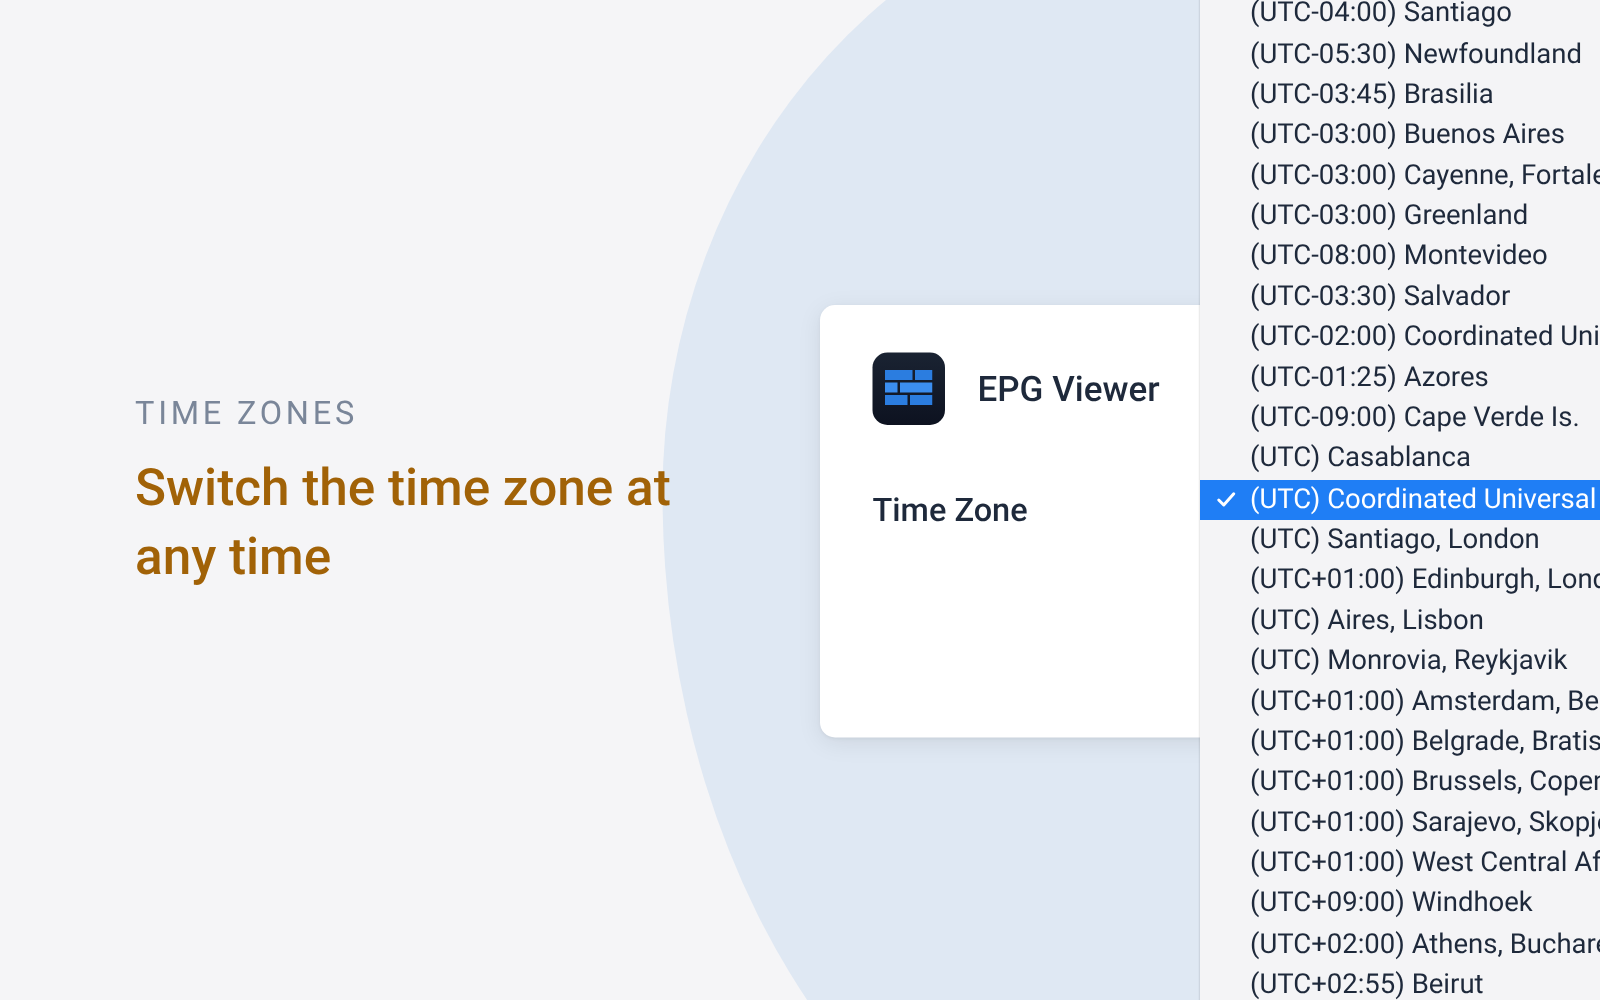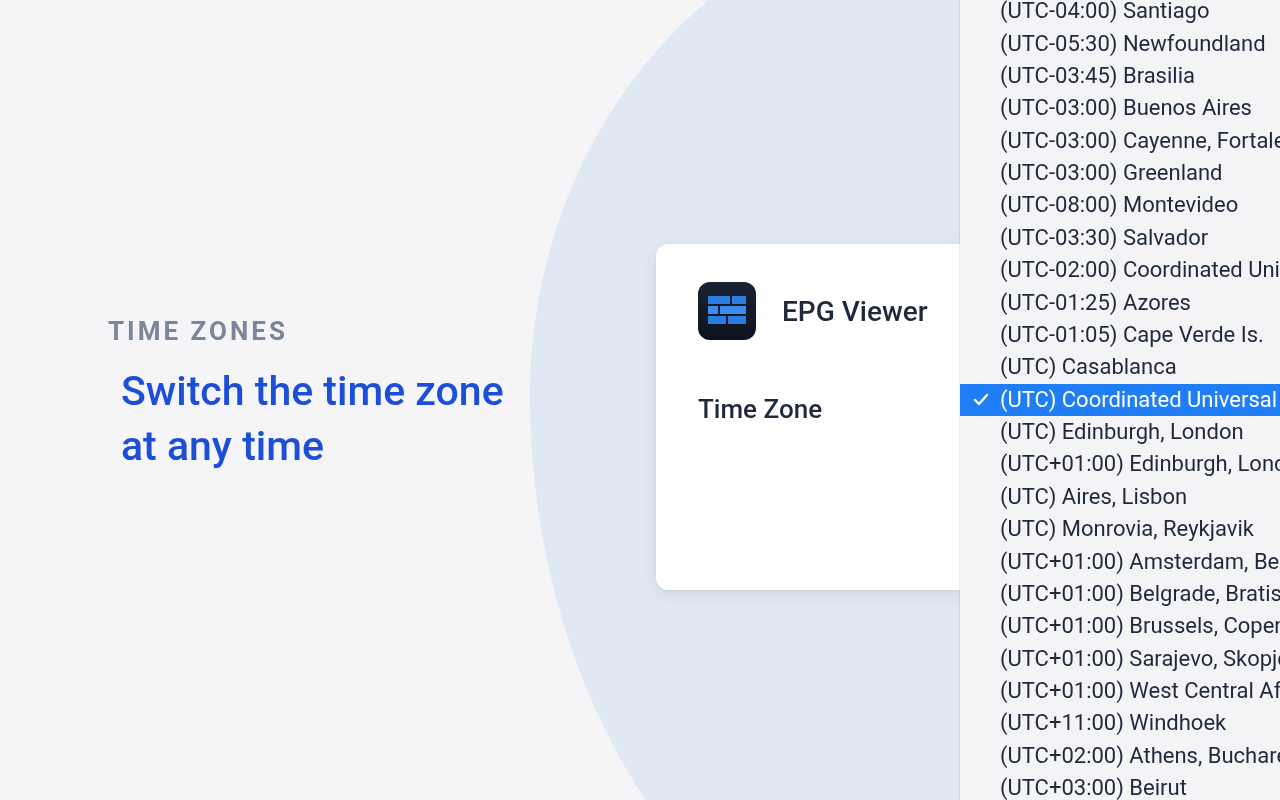--- a/index.html
+++ b/index.html
@@ -12,31 +12,30 @@
       position: relative;
     }
     .left-panel {
       position: absolute;
       left: 108px;
       top: 316px;
       width: 440px;
     }
     .eyebrow {
       font-size: 26px;
-      font-weight: 700;
+      font-weight: 400;
       letter-spacing: 3px;
       color: #7a8699;
       margin-bottom: 18px;
     }
     .heading {
       font-size: 41px;
       font-weight: 500;
       line-height: 1.35;
-      color: #1d4ed8;
-      margin-left: 13px;
+      color: #a16207;
     }
     .blob {
       position: absolute;
       left: 530px;
       top: -100px;
       width: 900px;
       height: 1100px;
       background: #dfe8f3;
       border-radius: 50% 50% 50% 50% / 45% 45% 55% 55%;
     }
@@ -145,33 +144,33 @@
       <li class="dropdown-item"><span>(UTC-04:00) Santiago</span></li>
       <li class="dropdown-item"><span>(UTC-05:30) Newfoundland</span></li>
       <li class="dropdown-item"><span>(UTC-03:45) Brasilia</span></li>
       <li class="dropdown-item"><span>(UTC-03:00) Buenos Aires</span></li>
       <li class="dropdown-item"><span>(UTC-03:00) Cayenne, Fortaleza</span></li>
       <li class="dropdown-item"><span>(UTC-03:00) Greenland</span></li>
       <li class="dropdown-item"><span>(UTC-08:00) Montevideo</span></li>
       <li class="dropdown-item"><span>(UTC-03:30) Salvador</span></li>
       <li class="dropdown-item"><span>(UTC-02:00) Coordinated Universal Time-02</span></li>
       <li class="dropdown-item"><span>(UTC-01:25) Azores</span></li>
-      <li class="dropdown-item"><span>(UTC-01:05) Cape Verde Is.</span></li>
+      <li class="dropdown-item"><span>(UTC-09:00) Cape Verde Is.</span></li>
       <li class="dropdown-item"><span>(UTC) Casablanca</span></li>
       <li class="dropdown-item selected"><span class="checkmark">
           <svg width="18" height="18" viewBox="0 0 18 18">
             <path d="M3 9 L7 13 L15 4" stroke="#fff" stroke-width="2.4" fill="none" stroke-linecap="round" stroke-linejoin="round"></path>
           </svg>
         </span><span>(UTC) Coordinated Universal Time</span></li>
-      <li class="dropdown-item"><span>(UTC) Edinburgh, London</span></li>
+      <li class="dropdown-item"><span>(UTC) Santiago, London</span></li>
       <li class="dropdown-item"><span>(UTC+01:00) Edinburgh, London</span></li>
       <li class="dropdown-item"><span>(UTC) Aires, Lisbon</span></li>
       <li class="dropdown-item"><span>(UTC) Monrovia, Reykjavik</span></li>
       <li class="dropdown-item"><span>(UTC+01:00) Amsterdam, Berlin</span></li>
       <li class="dropdown-item"><span>(UTC+01:00) Belgrade, Bratislava</span></li>
       <li class="dropdown-item"><span>(UTC+01:00) Brussels, Copenhagen</span></li>
       <li class="dropdown-item"><span>(UTC+01:00) Sarajevo, Skopje</span></li>
       <li class="dropdown-item"><span>(UTC+01:00) West Central Africa</span></li>
-      <li class="dropdown-item"><span>(UTC+11:00) Windhoek</span></li>
+      <li class="dropdown-item"><span>(UTC+09:00) Windhoek</span></li>
       <li class="dropdown-item"><span>(UTC+02:00) Athens, Bucharest</span></li>
-      <li class="dropdown-item"><span>(UTC+03:00) Beirut</span></li>
+      <li class="dropdown-item"><span>(UTC+02:55) Beirut</span></li>
     </ul>
 </div>
 
 </body></html>

